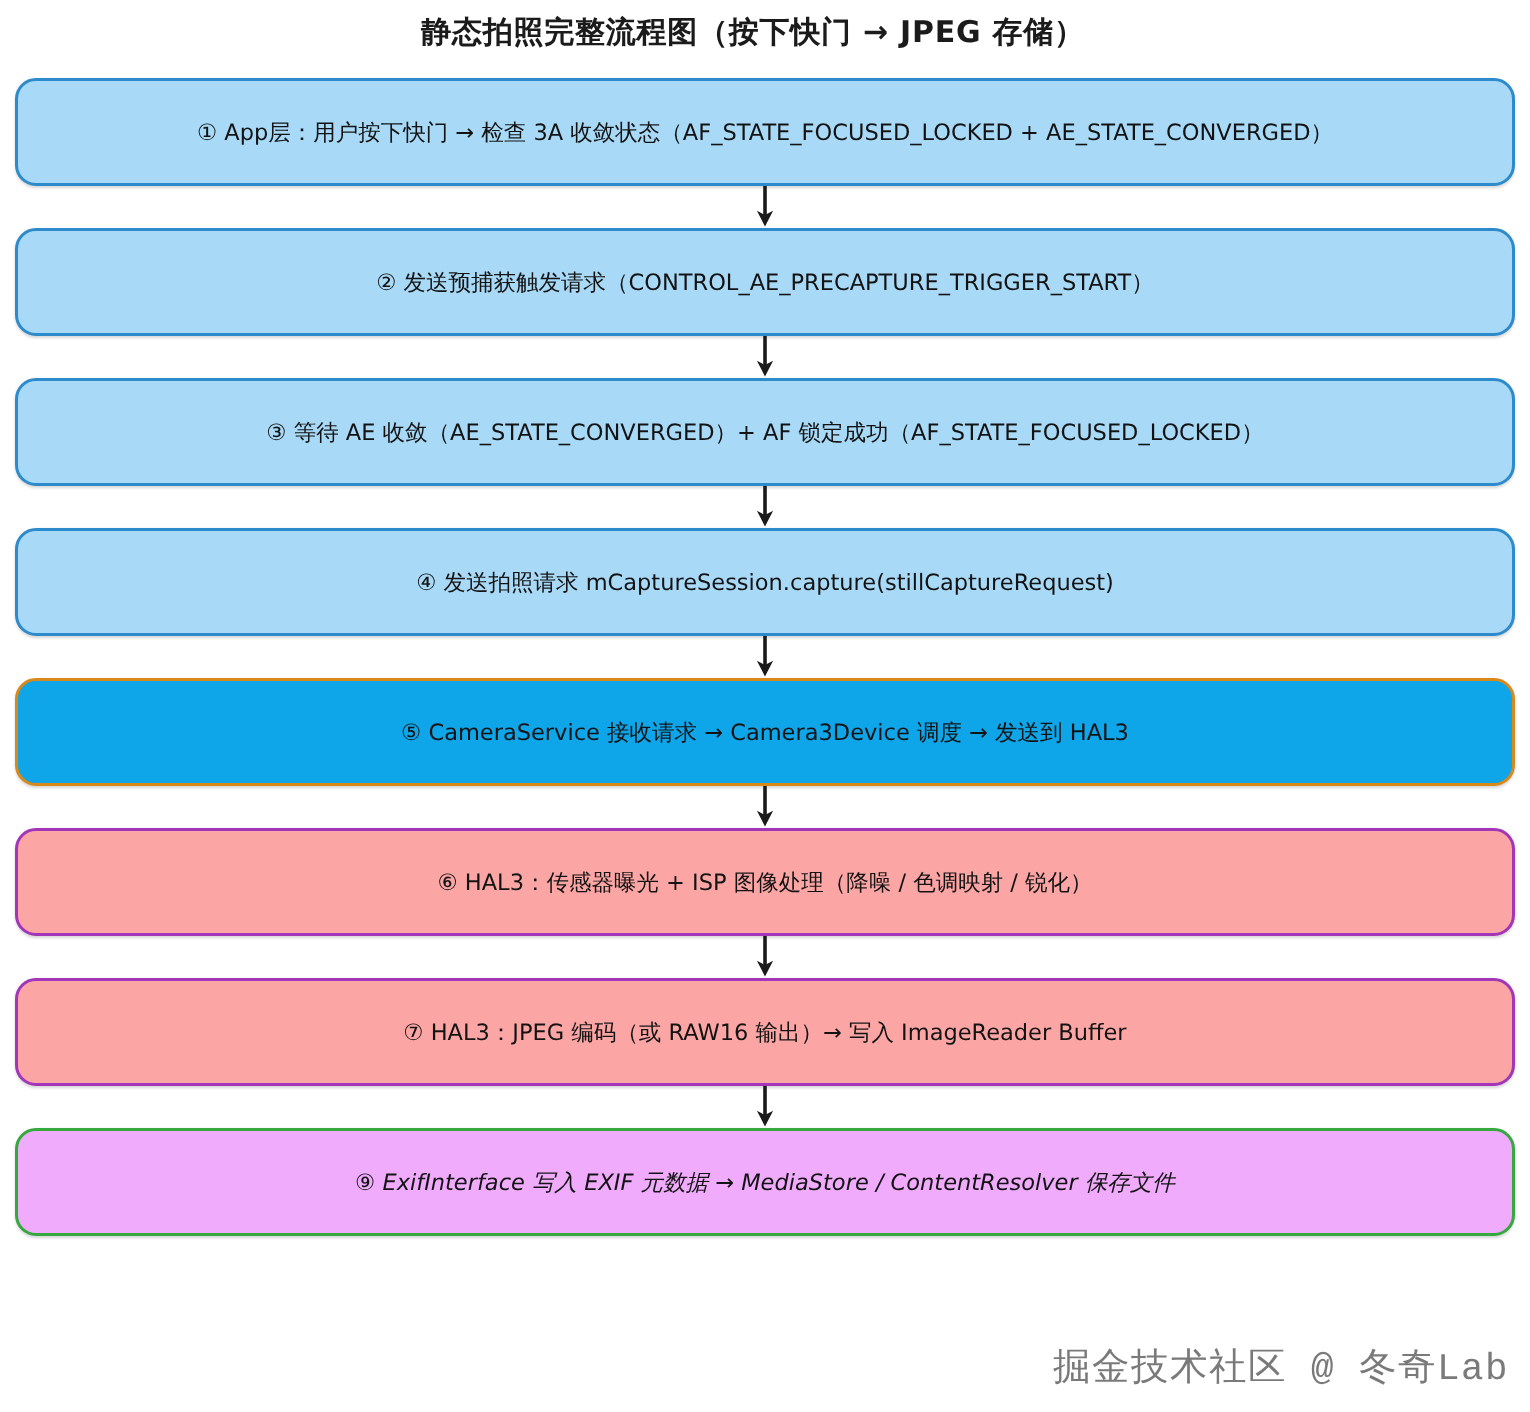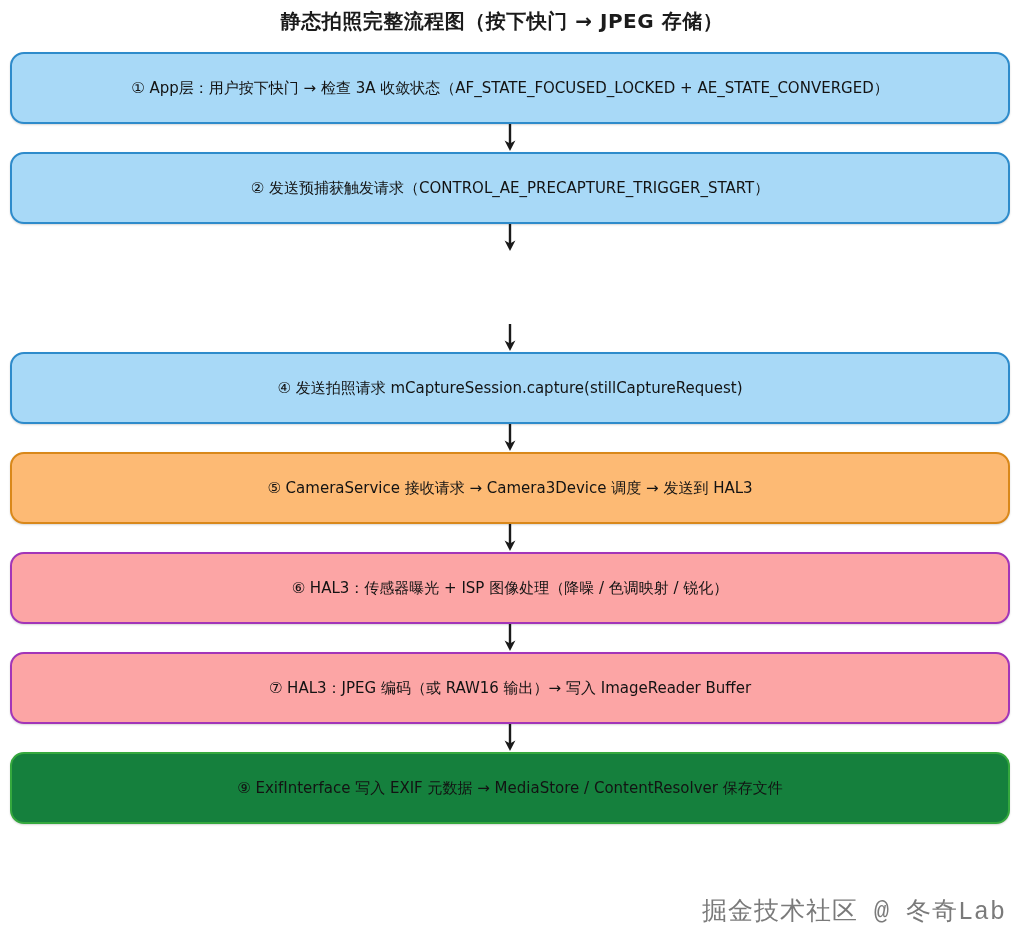--- a/index.html
+++ b/index.html
@@ -68,23 +68,23 @@
     font-size: 15px;
     line-height: 1.35;
     color: #131313;
     text-align: center;
     white-space: nowrap;
     font-family: "DejaVu Sans", "Liberation Sans", sans-serif;
   }
 
   
   .c-blue    { background: #A8D9F7; border-color: #2E8BCB; }
-  .c-orange  { background: #fdba74; border-color: #D9881A; }
+  .c-orange  { background: #0ea5e9; border-color: #D9881A; }
   .c-magenta { background: #fca5a5; border-color: #A235B8; }
-  .c-green   { background: #15803d; border-color: #35A83E; }
+  .c-green   { background: #f0abfc; border-color: #35A83E; font-style: italic; }
 
   
   .connector {
     position: absolute;
     left: 50%;
     top: 72px;
     width: 16px;
     height: 28px;
     margin-left: -8px;
   }
@@ -128,20 +128,23 @@
           <div class="node-label">② 发送预捕获触发请求（CONTROL_AE_PRECAPTURE_TRIGGER_START）</div>
         </div>
         <div class="connector">
           <svg width="16" height="28" viewBox="0 0 16 28">
             <path d="M8 0 L8 20" stroke="#1a1a1a" stroke-width="2.4" fill="none"></path>
             <path d="M8 27 L2.6 16.5 L8 19.4 L13.4 16.5 Z" fill="#1a1a1a"></path>
           </svg>
         </div>
       </div>
       <div class="node-wrap">
+        <div class="node c-blue">
+          <div class="node-label">③ 等待 AE 收敛（AE_STATE_CONVERGED）+ AF 锁定成功（AF_STATE_FOCUSED_LOCKED）</div>
+        </div>
         <div class="connector">
           <svg width="16" height="28" viewBox="0 0 16 28">
             <path d="M8 0 L8 20" stroke="#1a1a1a" stroke-width="2.4" fill="none"></path>
             <path d="M8 27 L2.6 16.5 L8 19.4 L13.4 16.5 Z" fill="#1a1a1a"></path>
           </svg>
         </div>
       </div>
       <div class="node-wrap">
         <div class="node c-blue">
           <div class="node-label">④ 发送拍照请求 mCaptureSession.capture(stillCaptureRequest)</div>

